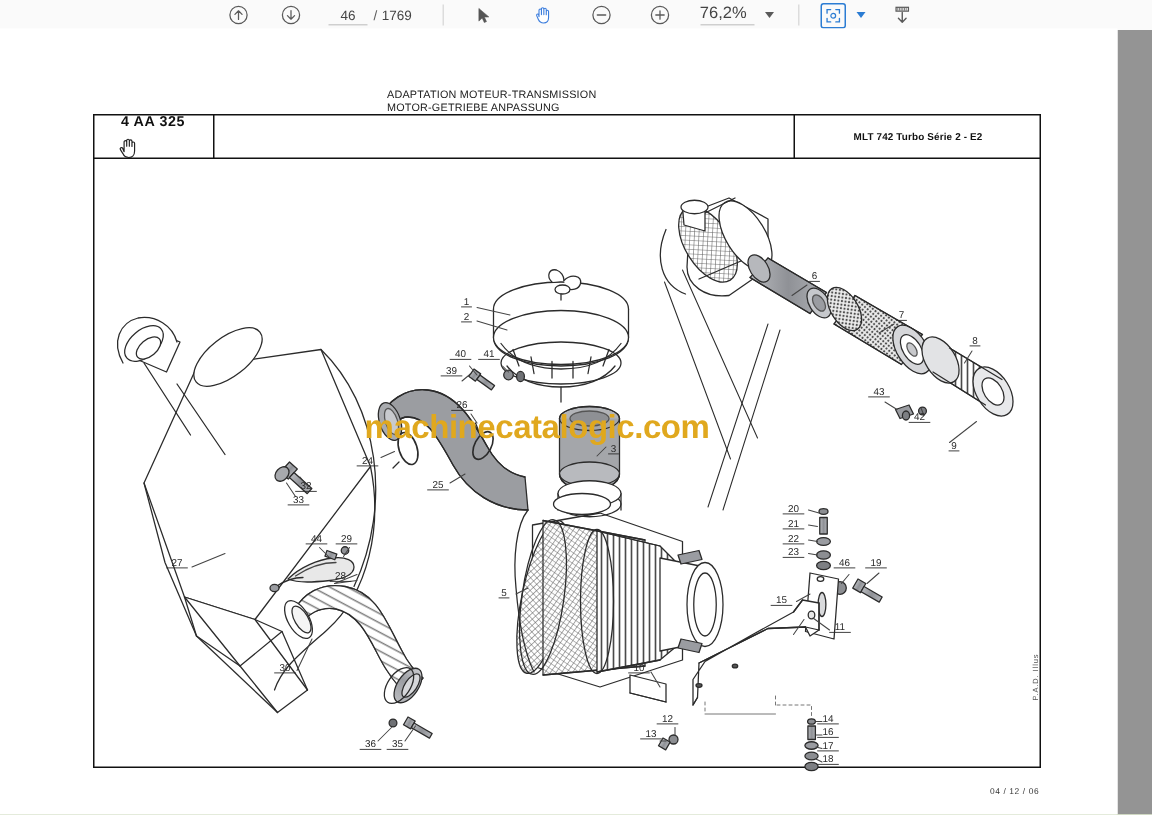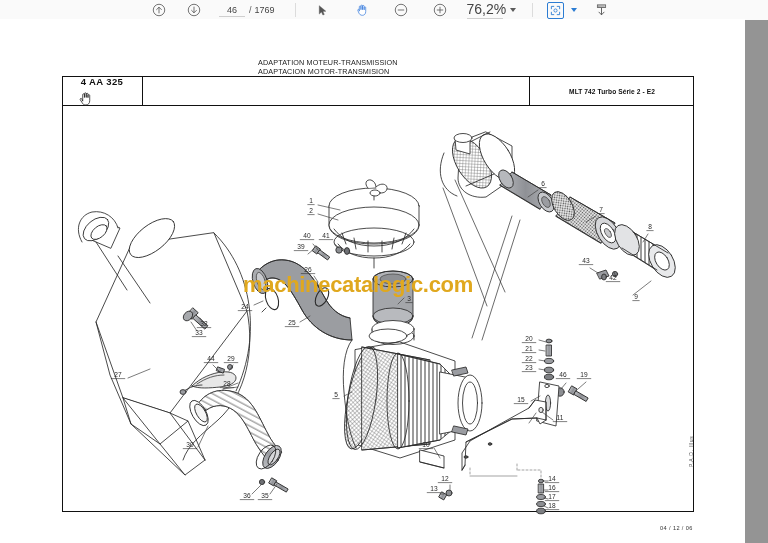--- a/index.html
+++ b/index.html
@@ -25,21 +25,21 @@
   .tb-btn svg{display:block;}
   .pg-input{
     width:26px;height:13px;border:none;border-bottom:1px solid #cfcfcf;
     background:transparent;text-align:center;font-size:9px;color:#444;
     font-family:"Liberation Sans",sans-serif;padding:0;outline:none;
   }
   .pg-sep{font-size:9px;color:#5a5a5a;margin:0 3px 0 4px;}
   .pg-total{font-size:9px;color:#444;}
   .tb-divider{width:1px;height:14px;background:#dcdcdc;margin:0 6px;}
   .zoom-val{
-    font-size:14px;color:#444;width:36px;text-align:right;
+    font-size:11px;color:#444;width:36px;
     border-bottom:1px solid #cfcfcf;padding-bottom:1px;
   }
   .caret{
     width:0;height:0;border-left:3.5px solid transparent;border-right:3.5px solid transparent;
     border-top:4px solid #5a5a5a;margin-left:7px;cursor:pointer;
   }
   .caret.blue{border-top-color:#2b7cd3;}
   .fitbox{
     width:15px;height:15px;border:1.4px solid #2b7cd3;border-radius:2px;
     position:relative;display:flex;align-items:center;justify-content:center;
@@ -185,21 +185,21 @@
     </div>
   </div>
 
   <div class="viewer">
     <div class="grayfill"></div>
 
     <div class="page">
 
       <div class="titles">
         <div>ADAPTATION MOTEUR-TRANSMISSION</div>
-        <div>ADAPTACION MOTOR-TRANSMISION</div>
+        <div>MOTOR-GETRIEBE ANPASSUNG</div>
       </div>
 
       <div class="frame"></div>
       <div class="titlebar"></div>
       <div class="cell-left">
         <span>4 AA 325</span>
       </div>
       <div class="cell-right">
         <span>MLT 742 Turbo Série 2 - E2</span>
       </div>

